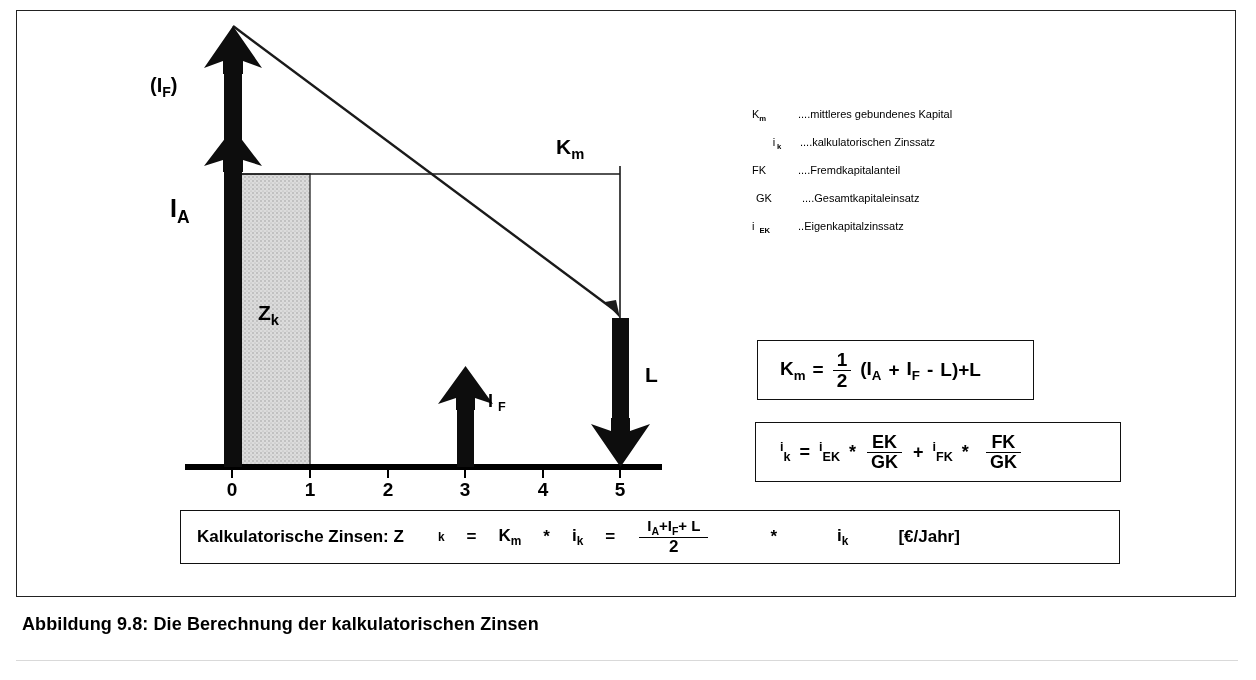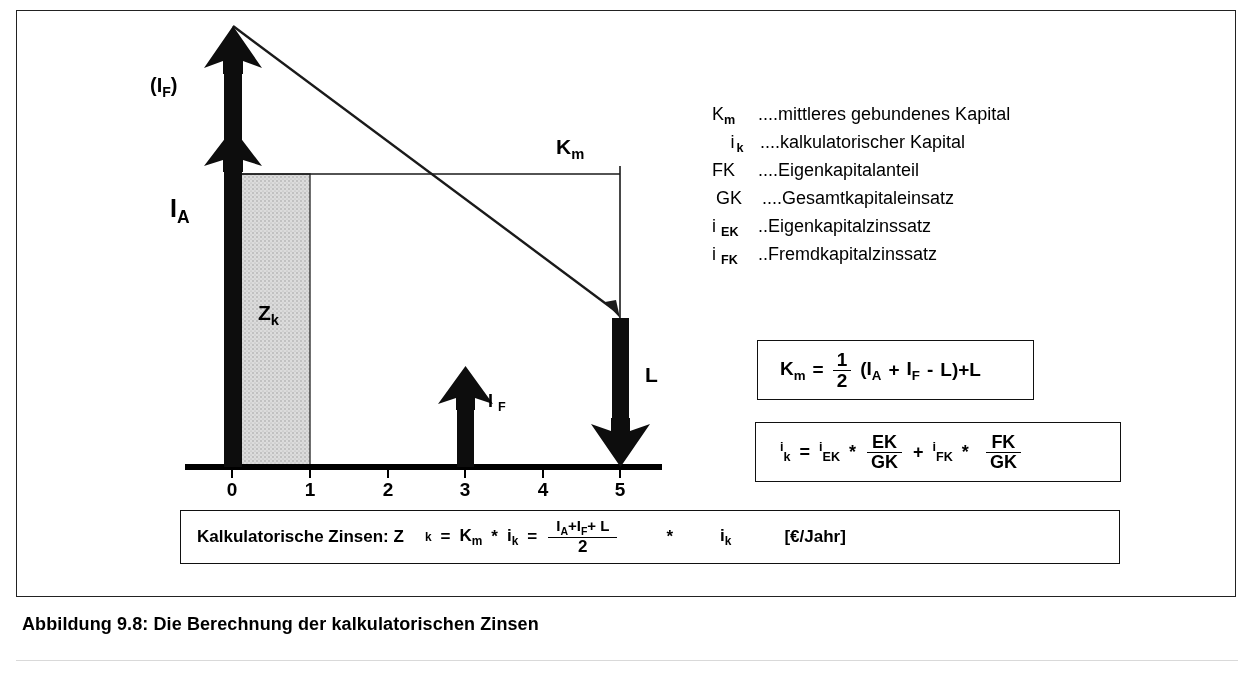--- a/index.html
+++ b/index.html
@@ -48,23 +48,24 @@
   }
 
   
   .legend{
     position:absolute;left:712px;top:100px;
     width:400px;
   }
   .legend-row{
     position:relative;
     height:28px;
-    font-size:18px;
+    font-size:11px;
     white-space:nowrap;
     line-height:28px;
+    margin-left:40px;
   }
   .legend-sym{
     display:inline-block;
     width:46px;
     text-align:left;
   }
   .legend-dots{letter-spacing:0px;}
   .legend-row.indent .legend-sym{padding-left:2px;text-align:center;}
 
   
@@ -79,31 +80,31 @@
   #box-ik{left:755px;top:422px;width:366px;height:60px;}
   #box-zins{left:180px;top:510px;width:940px;height:54px;}
 
   .frm{
     display:flex;align-items:center;
     font-size:19px;font-weight:bold;
     padding-left:22px;
     gap:7px;
   }
   #box-ik .frm{font-size:18px;padding-left:24px;gap:9px;}
-  #box-zins .frm{font-size:17px;padding-left:16px;gap:9px;}
+  #box-zins .frm{font-size:17px;padding-left:16px;gap:22px;}
 
   .frac{
     display:inline-flex;flex-direction:column;align-items:center;
     line-height:1.05;
     margin:0 2px;
   }
   .frac .num{padding:0 4px;}
   .frac .den{padding:0 4px;border-top:1.8px solid #000;}
 
-  .unit{margin-left:44px;font-weight:bold;}
+  .unit{margin-left:28px;font-weight:bold;}
 
   
   .caption{
     position:absolute;left:22px;top:614px;
     font-size:18px;font-weight:bold;
     letter-spacing:0.1px;
   }
 
   
   .scanline{
@@ -198,39 +199,36 @@
   <div class="tick" style="left:531px;top:480px;">4</div>
   <div class="tick" style="left:608px;top:480px;">5</div>
 
   <div class="legend">
 
     <div class="legend-row">
       <span class="legend-sym"><span>K</span><span class="sub">m</span></span><span class="legend-dots">....</span><span>mittleres gebundenes Kapital</span>
     </div>
 
     <div class="legend-row indent">
-      <span class="legend-sym"><span>i</span><span class="sub" style="margin-left:2px;">k</span></span><span class="legend-dots">....</span><span>kalkulatorischer Kapital</span>
-    </div>
-
-
-    <div class="legend-row">
-      <span class="legend-sym"><span>FK</span></span><span class="legend-dots">....</span><span>Eigenkapitalanteil</span>
+      <span class="legend-sym"><span>i</span><span class="sub" style="margin-left:2px;">k</span></span><span class="legend-dots">....</span><span>kalkulatorischen Zinssatz</span>
+    </div>
+
+
+    <div class="legend-row">
+      <span class="legend-sym"><span>FK</span></span><span class="legend-dots">....</span><span>Fremdkapitalanteil</span>
     </div>
 
     <div class="legend-row">
       <span class="legend-sym" style="padding-left:4px;"><span>GK</span></span><span class="legend-dots">....</span><span>Gesamtkapitaleinsatz</span>
     </div>
 
     <div class="legend-row">
       <span class="legend-sym"><span>i</span><span class="sub" style="margin-left:5px;">EK</span></span><span class="legend-dots">..</span><span>Eigenkapitalzinssatz</span>
     </div>
 
-    <div class="legend-row">
-      <span class="legend-sym"><span>i</span><span class="sub" style="margin-left:5px;">FK</span></span><span class="legend-dots">..</span><span>Fremdkapitalzinssatz</span>
-    </div>
 
   </div>
 
   <div class="fbox" id="box-km">
     <div class="frm">
       <span><span>K</span><span class="sub">m</span></span>
       <span>=</span>
       <span class="frac">
         <span class="num">1</span>
         <span class="den">2</span>

